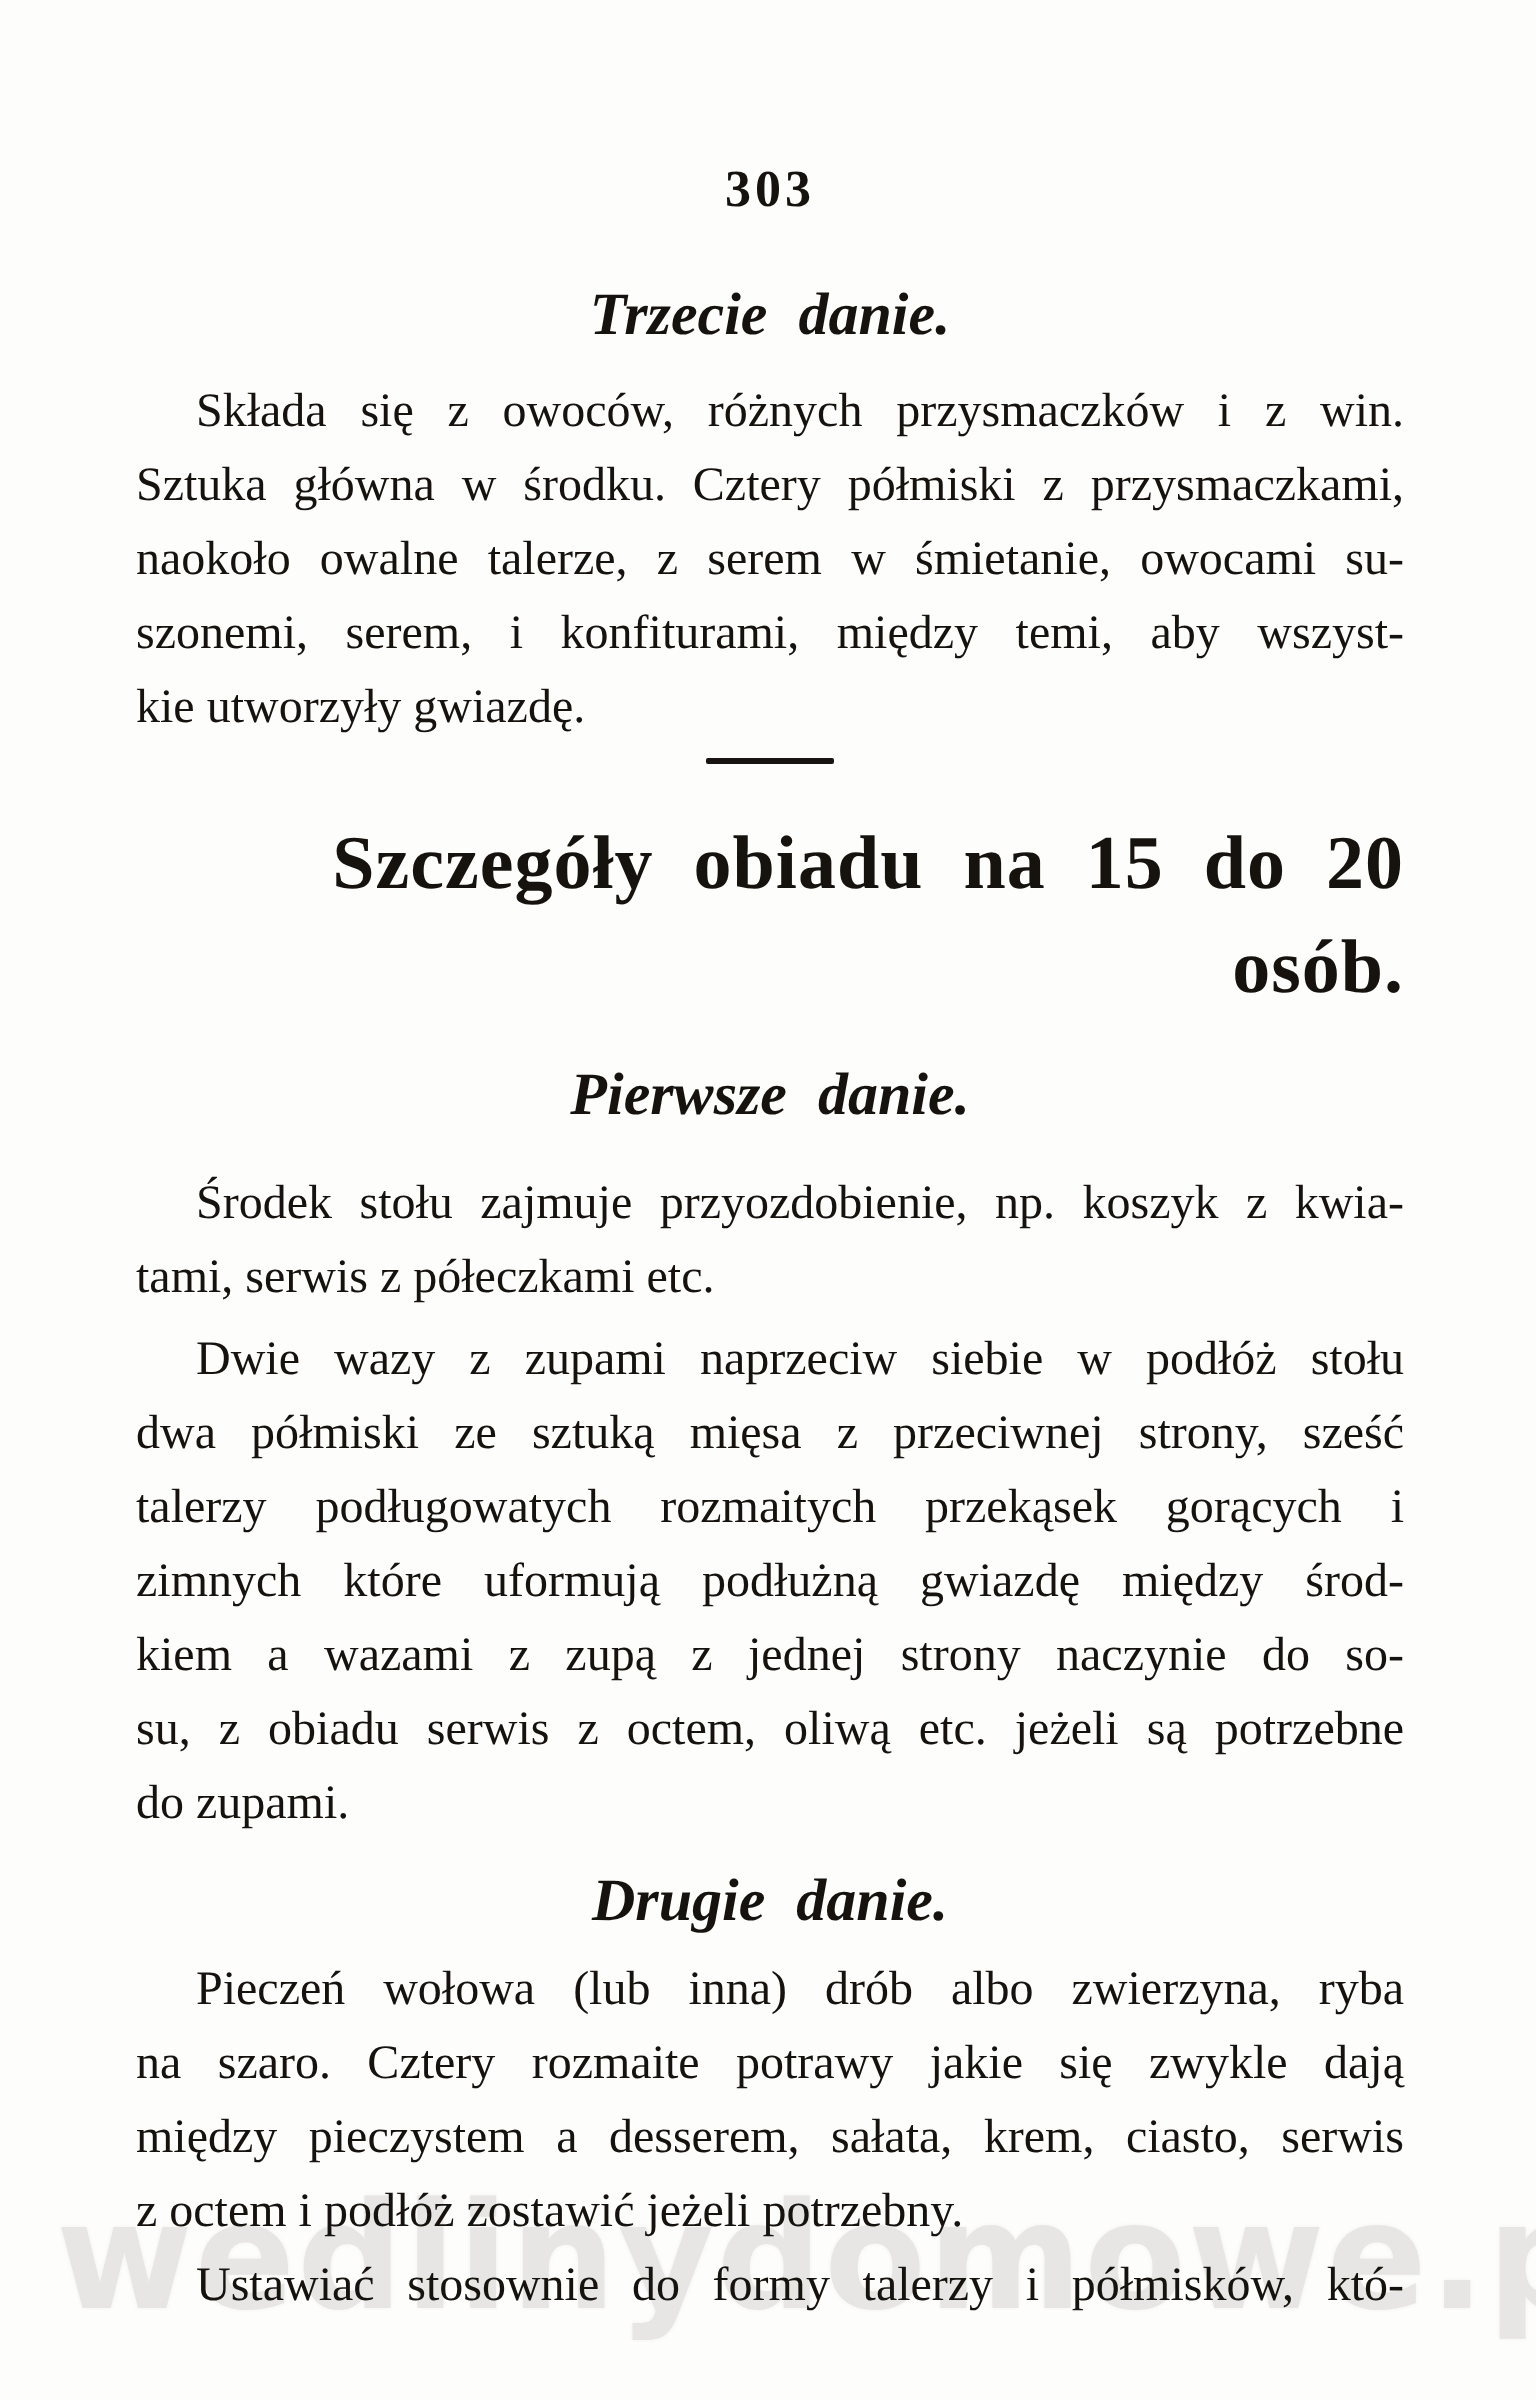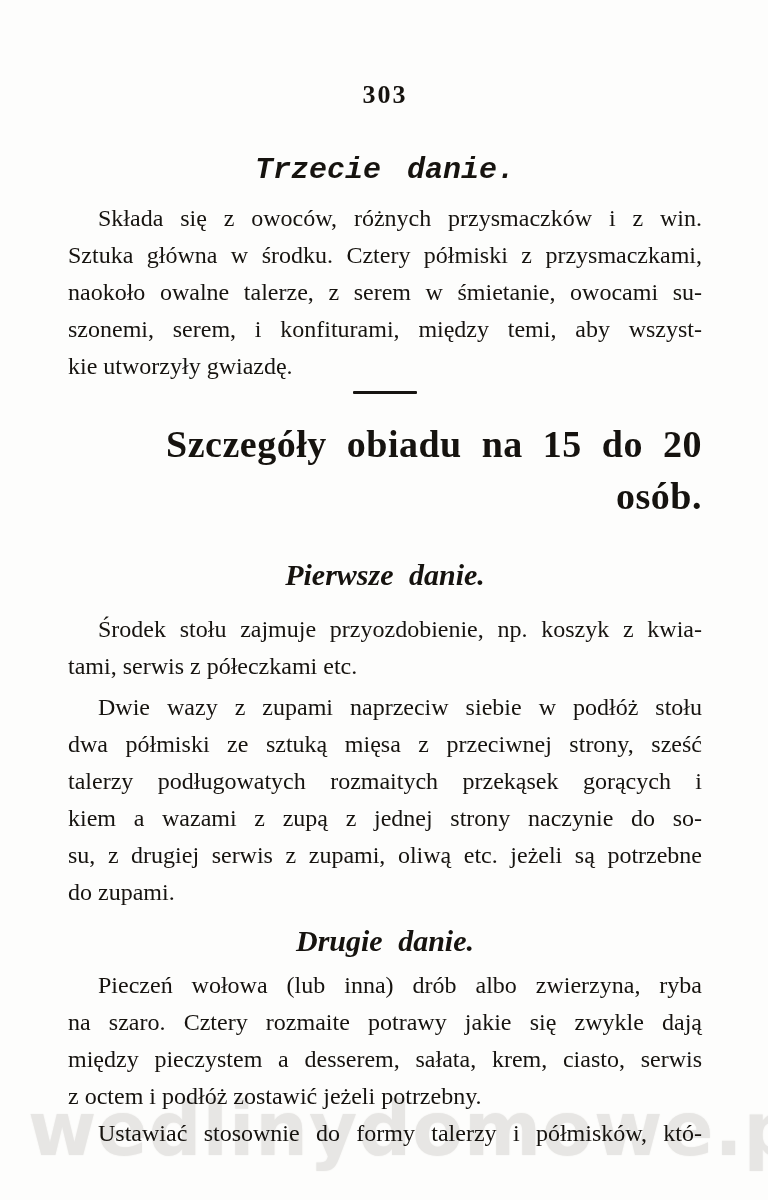--- a/index.html
+++ b/index.html
@@ -26,21 +26,21 @@
     letter-spacing: 2px;
   }
   .course-title {
     text-align: center;
     font-size: 30px;
     font-style: italic;
     font-weight: 700;
     line-height: 36px;
     word-spacing: 8px;
   }
-  .course-title.third { margin-top: 42px; font-family: Liberation Mono, monospace; }
+  .course-title.third { margin-top: 30px; }
   .subtitle {
     text-align: center;
     font-size: 26px;
     font-weight: 700;
     line-height: 32px;
     margin-top: 10px;
   }
   .para { font-size: 24px; }
   .line {
     line-height: 37px;
@@ -60,21 +60,21 @@
   }
   .main-heading {
     margin-top: 24px;
     text-align: right;
     font-size: 38px;
     font-weight: 700;
     line-height: 52px;
     word-spacing: 10px;
     letter-spacing: 0.5px;
   }
-  .course-title.first-course { margin-top: 35px; }
+  .course-title.first-course { margin-top: 20px; }
   .para-2 { margin-top: 18px; }
   .para-3 { margin-top: 4px; }
   .course-title.second-course { margin-top: 12px; }
   .para-4 { margin-top: 8px; }
   .para-5 { margin-top: 0; }
   .watermark {
     position: absolute;
     top: 1086px;
     left: 28px;
     width: 760px;
@@ -119,22 +119,23 @@
 
     <div class="para para-2">
       <div class="line first">Środek stołu zajmuje przyozdobienie, np. koszyk z kwia-</div>
       <div class="line end">tami, serwis z półeczkami etc.</div>
     </div>
 
     <div class="para para-3">
       <div class="line first">Dwie wazy z zupami naprzeciw siebie w podłóż stołu</div>
       <div class="line">dwa półmiski ze sztuką mięsa z przeciwnej strony, sześć</div>
       <div class="line">talerzy podługowatych rozmaitych przekąsek gorących i</div>
+      <div class="line">zimnych które uformują podłużną gwiazdę między środ-</div>
       <div class="line">kiem a wazami z zupą z jednej strony naczynie do so-</div>
-      <div class="line">su, z drugiej serwis z zupami, oliwą etc. jeżeli są potrzebne</div>
+      <div class="line">su, z obiadu serwis z octem, oliwą etc. jeżeli są potrzebne</div>
       <div class="line end">do zupami.</div>
     </div>
 
     <div class="course-title second-course">Drugie danie.</div>
 
     <div class="para para-4">
       <div class="line first">Pieczeń wołowa (lub inna) drób albo zwierzyna, ryba</div>
       <div class="line">na szaro. Cztery rozmaite potrawy jakie się zwykle dają</div>
       <div class="line">między pieczystem a desserem, sałata, krem, ciasto, serwis</div>
       <div class="line end">z octem i podłóż zostawić jeżeli potrzebny.</div>

